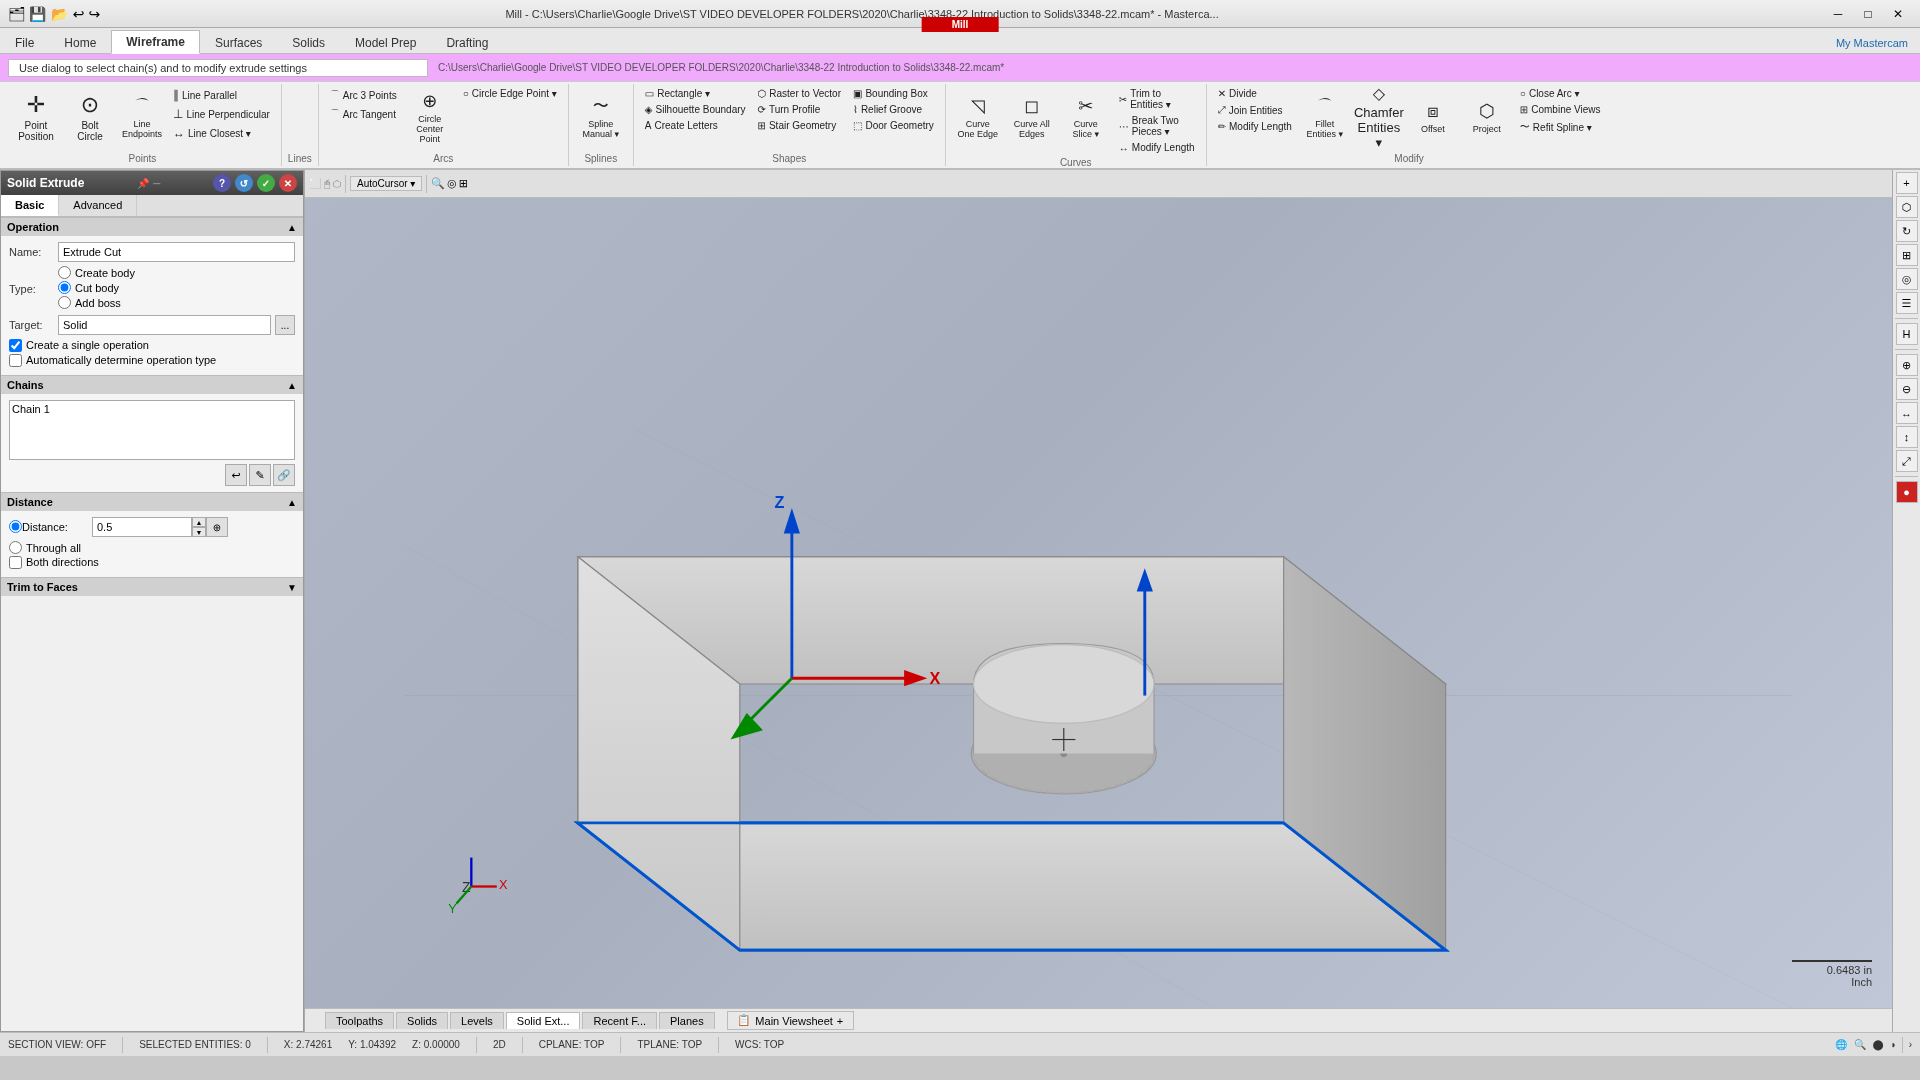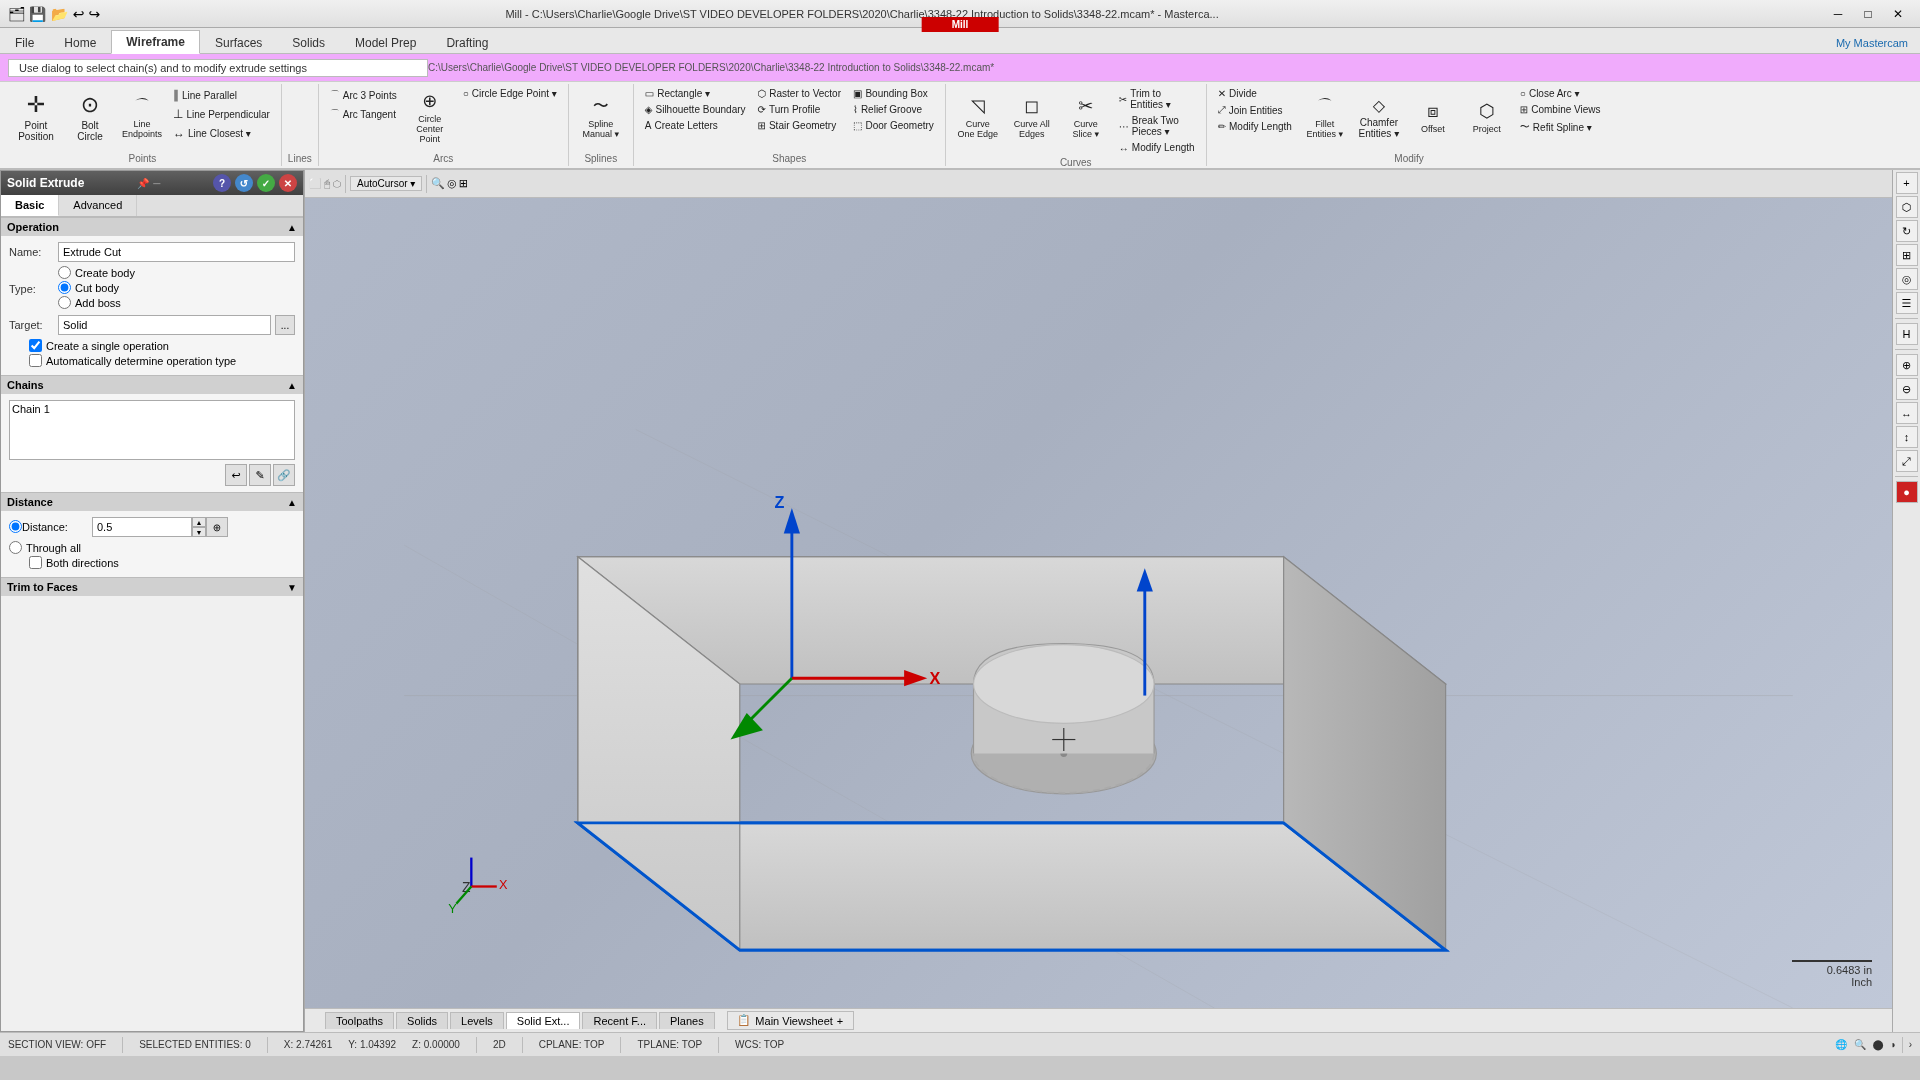--- a/index.html
+++ b/index.html
@@ -53,21 +53,21 @@
       font-size: 11px;
       color: #333;
     }
     #info-bar .info-msg {
       background: white;
       border: 1px solid #bbb;
       padding: 2px 10px;
       flex: 1;
       max-width: 420px;
     }
-    #info-bar .path-text { font-size: 10px; color: #555; flex: 1; overflow: hidden; text-overflow: ellipsis; white-space: nowrap; }
+    #info-bar .path-text { margin-left: 10px; font-size: 10px; color: #555; flex: 1; overflow: hidden; text-overflow: ellipsis; white-space: nowrap; }
 
     
     #ribbon {
       height: 88px;
       background: #f0f0f0;
       border-bottom: 2px solid #bbb;
       display: flex;
       align-items: stretch;
       padding: 2px 4px;
       overflow: hidden;
@@ -189,21 +189,21 @@
     .se-section-header .chevron { font-size: 10px; }
     .se-section-content { padding: 6px 8px; background: #f5f5f5; }
 
     .form-row { display: flex; align-items: center; margin-bottom: 4px; gap: 4px; }
     .form-label { font-size: 11px; color: #333; min-width: 45px; }
     .form-input { border: 1px solid #aaa; background: white; padding: 1px 4px; font-size: 11px; flex: 1; height: 20px; }
 
     .radio-row { display: flex; align-items: center; margin-bottom: 2px; gap: 4px; }
     .radio-row input[type=radio] { margin: 0; }
     .radio-row label { font-size: 11px; }
-    .checkbox-row { display: flex; align-items: center; margin-bottom: 2px; gap: 4px; margin-left: 20px; }
+    .checkbox-row { display: flex; margin-bottom: 2px; gap: 4px; }
     .checkbox-row input[type=checkbox] { margin: 0; }
     .checkbox-row label { font-size: 11px; }
 
     .chains-list {
       background: white;
       border: 1px solid #aaa;
       height: 60px;
       padding: 2px;
       font-size: 11px;
       overflow-y: auto;
@@ -522,21 +522,21 @@
           <span>✏</span>
           <span>Modify Length</span>
         </div>
       </div>
       <div class="ribbon-btn-large">
         <span class="icon" style="font-size:16px;">⌒</span>
         <span style="font-size:9px;">Fillet<br>Entities ▾</span>
       </div>
       <div class="ribbon-btn-large">
         <span class="icon" style="font-size:16px;">◇</span>
-        <span style="font-size:10px;">Chamfer<br>Entities ▾</span>
+        <span style="font-size:13px;">Chamfer<br>Entities ▾</span>
       </div>
       <div class="ribbon-btn-large">
         <span class="icon" style="font-size:18px;">⧈</span>
         <span style="font-size:9px;">Offset</span>
       </div>
       <div class="ribbon-btn-large">
         <span class="icon" style="font-size:18px;">⬡</span>
         <span style="font-size:9px;">Project</span>
       </div>
       <div class="ribbon-col">

